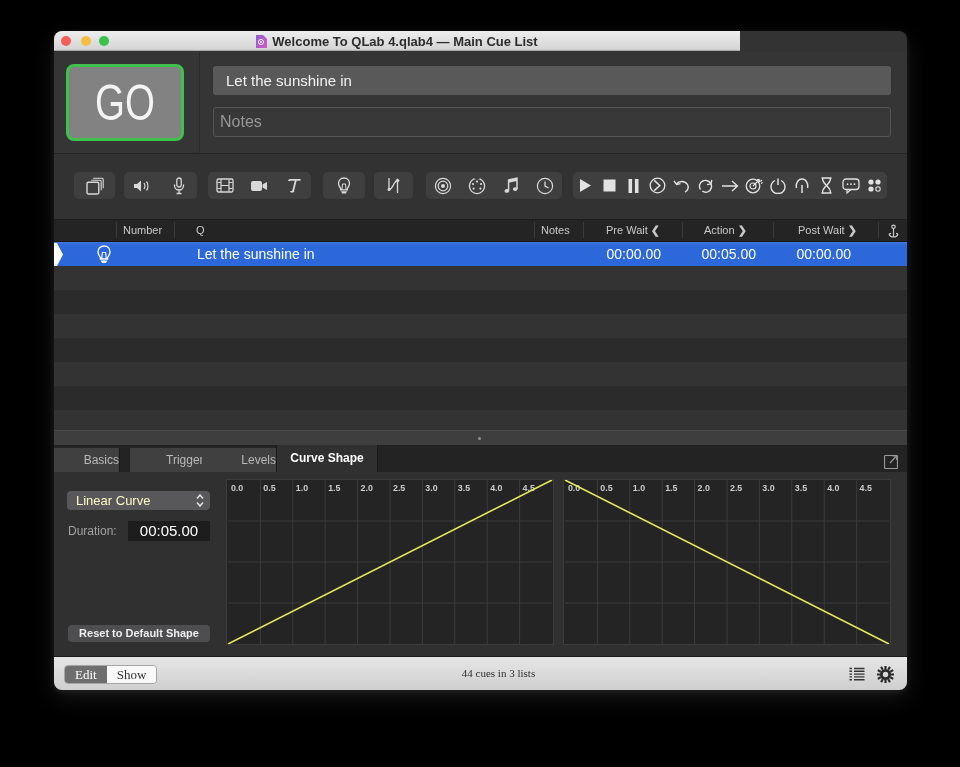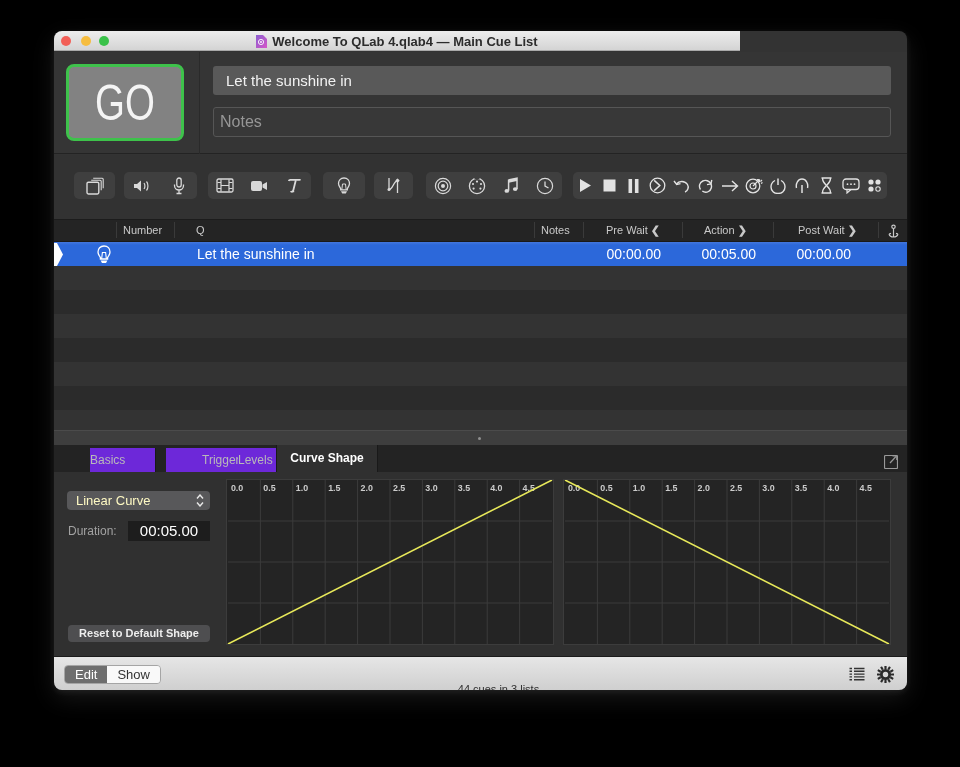--- a/index.html
+++ b/index.html
@@ -31,39 +31,39 @@
 #cuehdr { left:0; top:188px; width:853px; height:23px; background:#242424; border-top:1px solid #1c1c1c; border-bottom:1px solid #191919; color:#c9c9c9; font-size:11px;text-align:center; }
 .hsep { position:absolute; top:2px; width:1px; height:16px; background:#3a3a3a; }
 .hlabel { position:absolute; top:0; height:21px; line-height:21px; }
 #bluerow { left:0; top:211px; width:853px; height:24px; background:linear-gradient(#4377dd,#2c68da 3px); color:#fff; }
 .stripe { left:0; width:853px; height:24px; }
 #splitter { left:0; top:399px; width:853px; height:15px; background:#3e3e3e; border-top:1px solid #4b4b4b; }
 #splitdot { position:absolute; left:424px; top:6px; width:3px; height:3px; border-radius:50%; background:#909090; }
 
 
 #tabs { left:0; top:414px; width:853px; height:27px; background:#232323; font-size:12px; }
-.tab { position:absolute; top:3px; height:24px; line-height:24px; text-align:left; background:#6d28d9; color:#b9b9b9; border-right:1px solid #191919;margin-left:36px; }
+.tab { position:absolute; top:3px; height:24px; line-height:24px; text-align:right; background:#404040; color:#b9b9b9; border-right:1px solid #191919; }
 #tab-active { position:absolute; top:0px; left:222px; width:102px; height:27px; line-height:27px; text-align:center; background:#303030; color:#fff; font-weight:bold; border-left:1px solid #191919; border-right:1px solid #191919; }
 
 
 #inspector { left:0; top:441px; width:853px; height:184px; background:#303030; }
 #dropdown { position:absolute; left:13px; top:19px; width:143px; height:19px; background:#58585a; border-radius:4px; color:#fef9c3; font-size:13px; line-height:19px; padding-left:9px; }
 #durlabel { position:absolute; left:14px; top:52px; color:#a2a2a2; font-size:12px;text-align:center; }
 #durbox { position:absolute; left:74px; top:49px; width:82px; height:20px; background:#1d1d1d; color:#fff; font-size:15px; text-align:center; line-height:20px; }
 #resetbtn { position:absolute; left:14px; top:153px; width:142px; height:17px; background:#4e4e50; border-radius:4px; color:#ededed; font-size:11px; font-weight:bold; text-align:center; line-height:17px; }
 .grid { position:absolute; top:7px; width:328px; height:166px; background:#242424; border:1px solid #3c3c3c; }
 #grid1 { left:172px; }
 #grid2 { left:509px; }
 
 
-#statusbar { left:0; top:625px; width:853px; height:34px; background:linear-gradient(#e6e6e6,#cfcfcf); border-top:1px solid #1b1b1b; }
+#statusbar { left:0; top:625px; width:853px; height:34px; background:linear-gradient(#e6e6e6,#cfcfcf); border-top:1px solid #1b1b1b;font-family:Liberation Serif, serif; }
 #seg { position:absolute; left:10px; top:8px; height:19px; border-radius:4px; overflow:hidden; display:flex; font-size:13px; border:1px solid #a5a5a5; }
 #seg .on { background:#6e6e6e; color:#fff; padding:0 10px; line-height:17px; }
 #seg .off { background:#f9f9f9; color:#333; padding:0 10px; line-height:17px; }
-#statustext { position:absolute; left:18px; width:100%; text-align:center; top:10px; font-size:11px; color:#2e2e2e;margin-top:16px; }
+#statustext { position:absolute; left:18px; width:100%; text-align:center; top:10px; font-size:11px; color:#2e2e2e; }
 </style>
 </head>
 <body>
 <div id="win">
   <div class="abs" id="titlebar">
     <div class="tl" style="left:7px; background:#f25f57;"></div>
     <div class="tl" style="left:26.5px; background:#f6bd3f;"></div>
     <div class="tl" style="left:45px; background:#3ac24a;"></div>
     <div id="title">
       <svg id="docicon" viewBox="0 0 11 13">

